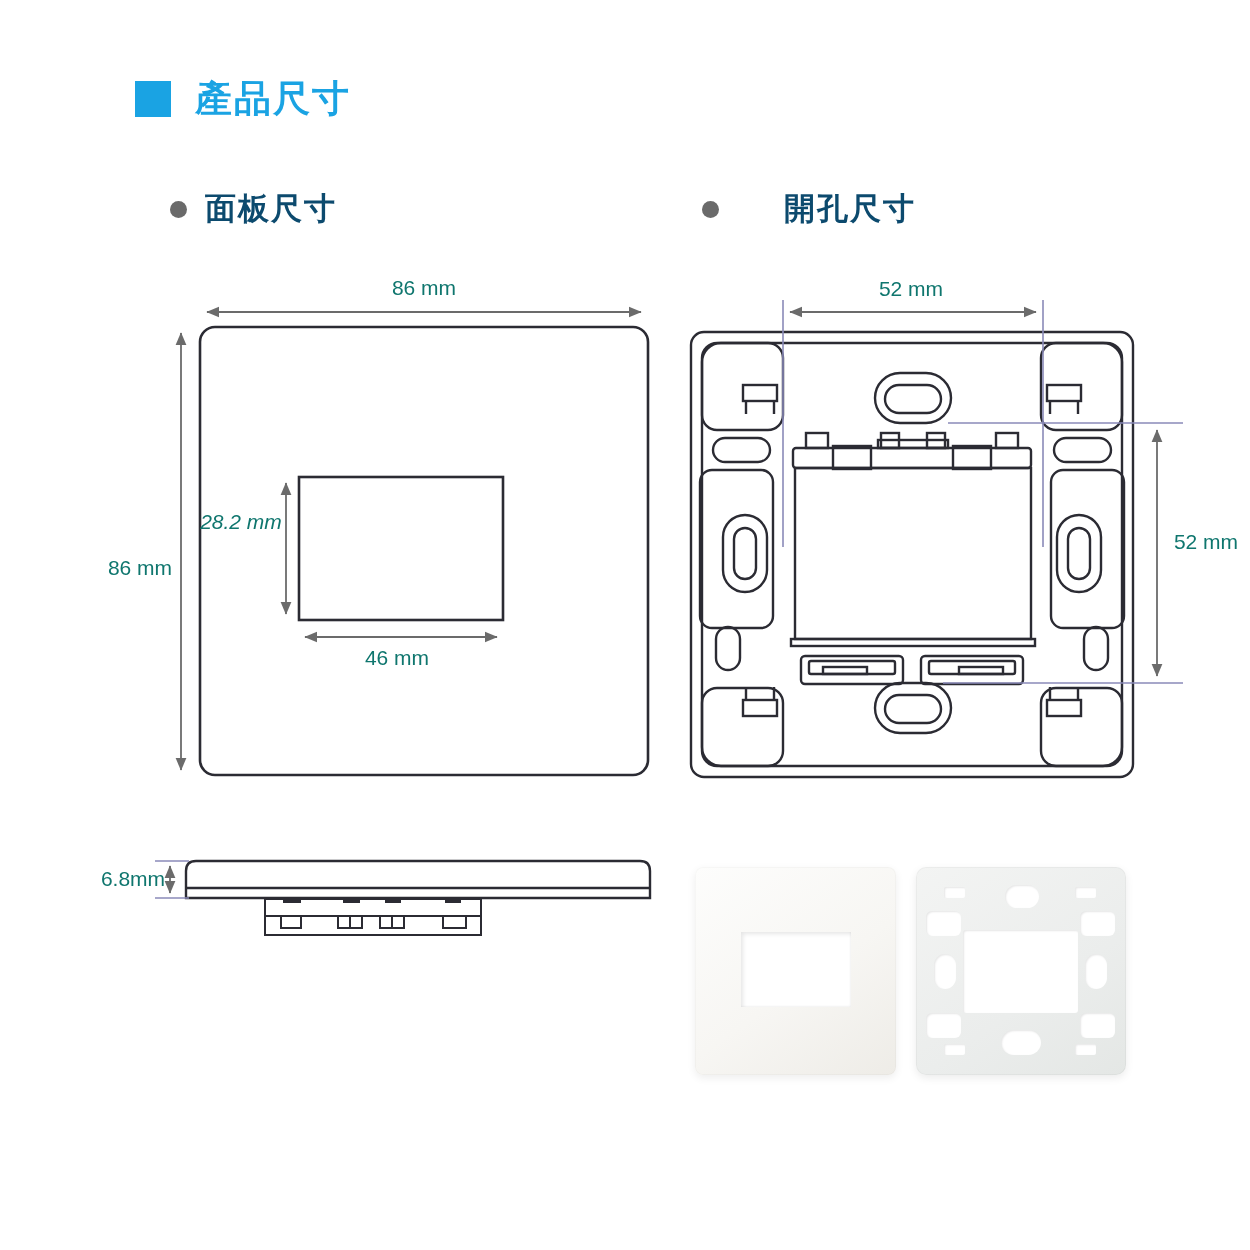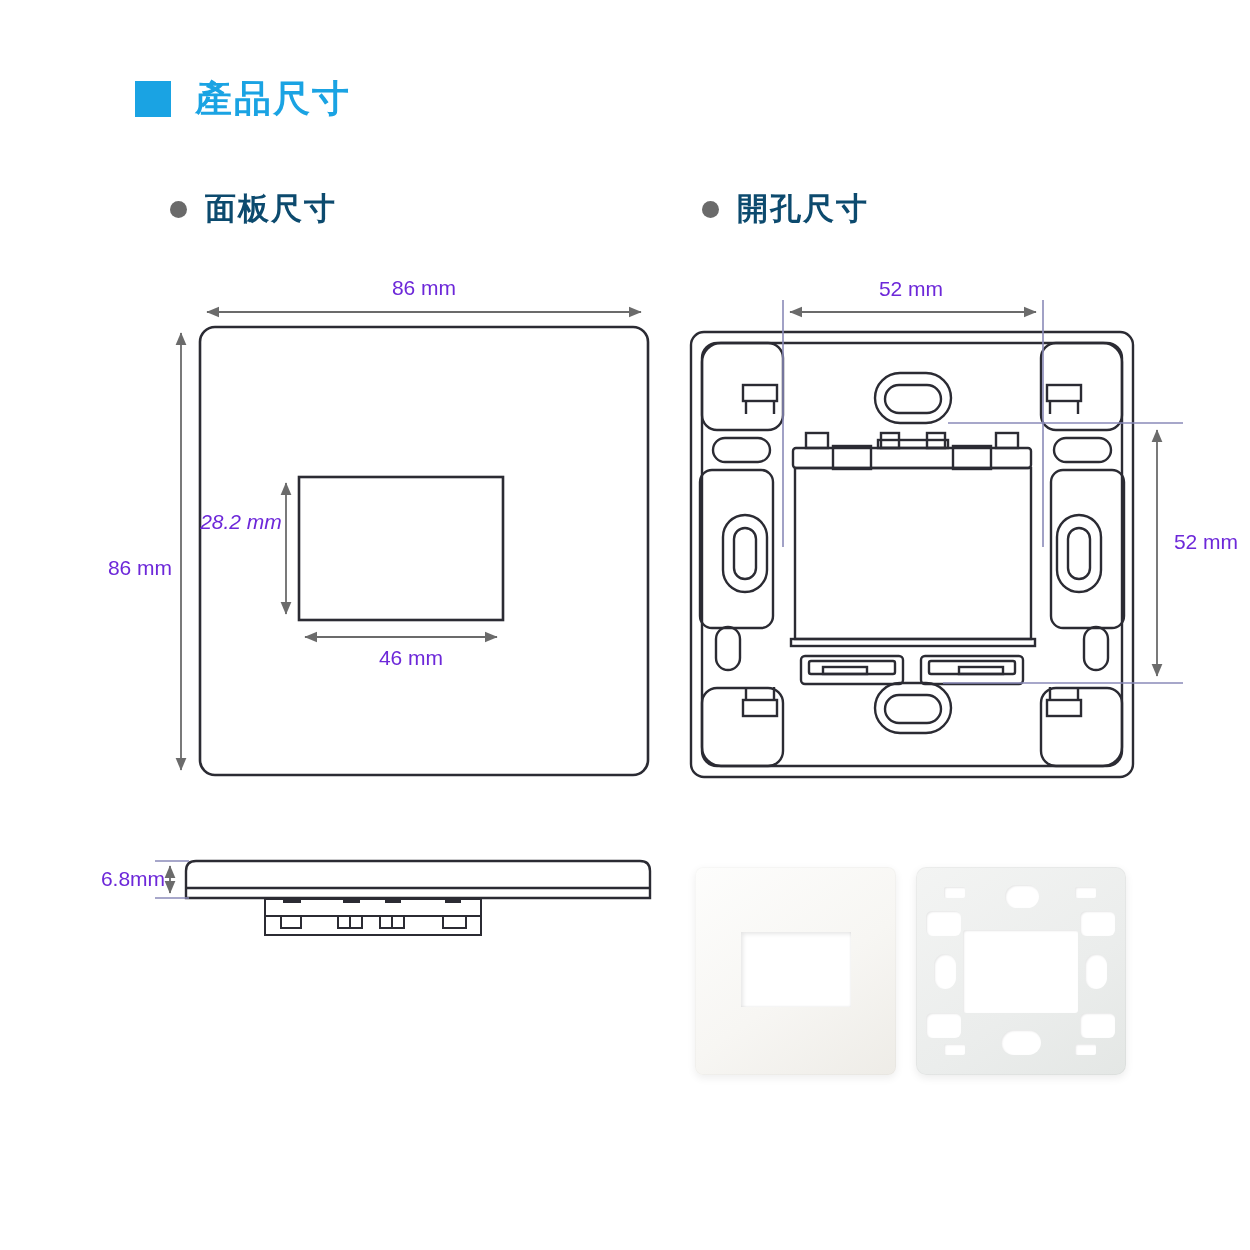--- a/index.html
+++ b/index.html
@@ -10,25 +10,25 @@
   svg{position:absolute;left:0;top:0;}
   
   .title-block{position:absolute;left:92px;top:74px;display:flex;align-items:center;}
   .title-square{width:36px;height:36px;background:#1aa3e3;}
   .title-text{margin-left:24px;font-size:37px;font-weight:bold;color:#1aa3e3;letter-spacing:2px;}
   
   .section-head{position:absolute;display:flex;align-items:center;}
   .section-head .bullet{width:17px;height:17px;border-radius:50%;background:#6a6a6a;margin-right:18px;flex:0 0 auto;}
   .section-head .s-label{font-size:31px;color:#0c4a6e;font-weight:600;letter-spacing:2px;}
   #sec-panel{left:127px;top:188px;}
-  #sec-cutout{left:659px;top:188px;}
+  #sec-cutout{left:659px;top:188px;gap:47px;}
   
   .dim-label{
     position:absolute;transform:translate(-50%,-50%);
-    color:#6d28d9;font-size:21px;white-space:nowrap;
+    color:#0f766e;font-size:21px;white-space:nowrap;
   }
   
   .photo-plate{
     position:absolute;left:652px;top:867px;width:201px;height:208px;
     background:linear-gradient(145deg,#fdfdfc 0%,#f7f6f3 55%,#eeece7 100%);
     border-radius:8px;
     box-shadow:0 3px 9px rgba(0,0,0,0.07), inset 0 0 0 1px rgba(0,0,0,0.025);
   }
   .photo-plate .opening{
     position:absolute;left:46px;top:65px;width:110px;height:75px;background:#ffffff;
@@ -190,21 +190,21 @@
     <g>
       <line x1="112" y1="861" x2="146" y2="861" stroke="#8a8ab8" stroke-width="1.6"></line>
       <line x1="112" y1="898" x2="146" y2="898" stroke="#8a8ab8" stroke-width="1.6"></line>
       <line x1="127" y1="866" x2="127" y2="893" stroke="#6b6b6b" stroke-width="1.8" marker-start="url(#arr)" marker-end="url(#arr)"></line>
     </g>
   </svg>
 
   <div class="dim-label" style="left:381px;top:288px;">86 mm</div>
   <div class="dim-label" style="left:97px;top:568px;">86 mm</div>
   <div class="dim-label" style="left:198px;top:522px;font-style:italic;">28.2 mm</div>
-  <div class="dim-label" style="left:368px;top:658px;">46 mm</div>
+  <div class="dim-label" style="left:354px;top:658px;">46 mm</div>
   <div class="dim-label" style="left:868px;top:289px;">52 mm</div>
   <div class="dim-label" style="left:1163px;top:542px;">52 mm</div>
   <div class="dim-label" style="left:90px;top:879px;">6.8mm</div>
 
   <div class="photo-plate">
     <div class="opening"></div>
   </div>
   <div class="photo-frame">
     <div class="cut center"></div>
     <div class="cut oval-top"></div>

